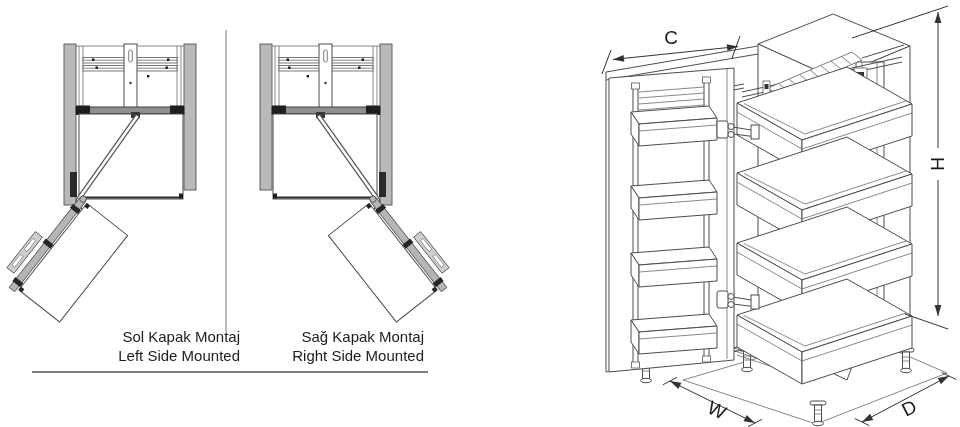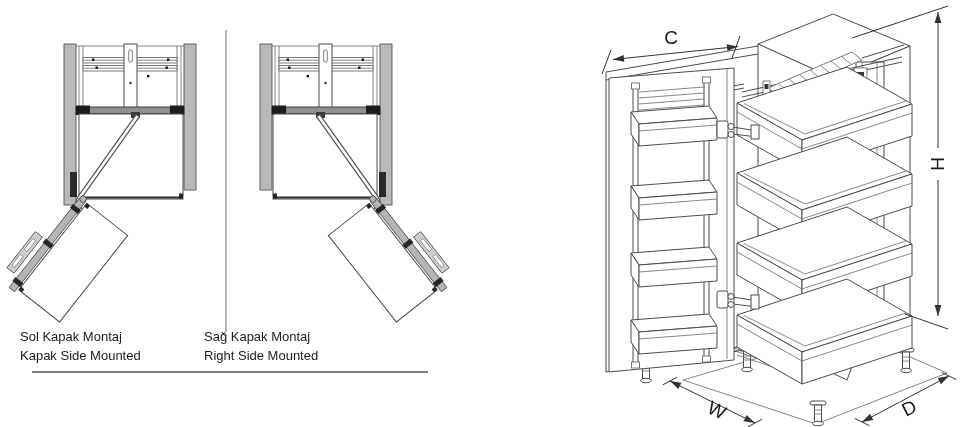--- a/index.html
+++ b/index.html
@@ -1,20 +1,20 @@
 <!DOCTYPE html>
 <html><head>
 <meta charset="utf-8">
 <style>
   html,body{margin:0;padding:0;background:#fff;}
   .canvas{position:relative;width:960px;height:427px;background:#fff;overflow:hidden;
           font-family:"Liberation Sans",sans-serif;}
   .canvas svg{position:absolute;left:0;top:0;}
-  .cap{position:absolute;top:327px;width:220px;text-align:left;
-       font-size:13px;line-height:19px;color:#1c1c1c;}
+  .cap{position:absolute;top:327px;width:220px;text-align:right;
+       font-size:15px;line-height:19px;color:#1c1c1c;}
   
   .ln{stroke:#4d4d4d;stroke-width:1;fill:none;}
   .lnt{stroke:#6a6a6a;stroke-width:0.8;fill:none;}
   .wf{fill:#ffffff;stroke:#4d4d4d;stroke-width:1;}
   .wft{fill:#ffffff;stroke:#5a5a5a;stroke-width:0.8;}
   .bar{fill:#b9b9b9;stroke:#555;stroke-width:0.9;}
   .dim{stroke:#333;stroke-width:1;fill:none;}
   .ah{fill:#333;stroke:none;}
   .dimtxt{font-family:"Liberation Sans",sans-serif;font-size:19px;fill:#1a1a1a;text-anchor:middle;}
 </style>
@@ -215,20 +215,20 @@
       <path class="dim" d="M854.8,418.5 L869.2,425.5 M941.8,372.5 L956.2,379.5 M862,422 L949,376"></path>
       <polygon class="ah" points="862,422 873.3,419.9 870.1,413.8"></polygon>
       <polygon class="ah" points="949,376 940.9,384.2 937.7,378.1"></polygon>
       <text transform="translate(912,414) rotate(-27)" class="dimtxt" font-size="18">D</text>
     </g>
   </g>
 </svg>
 
 <div class="cap" style="left:20px">
   <div>Sol Kapak Montaj</div>
-  <div>Kapak Side Mounted</div>
+  <div>Left Side Mounted</div>
 </div>
 <div class="cap" style="left:204px">
   <div>Sağ Kapak Montaj</div>
   <div>Right Side Mounted</div>
 </div>
 
 </div>
 
 </body></html>

